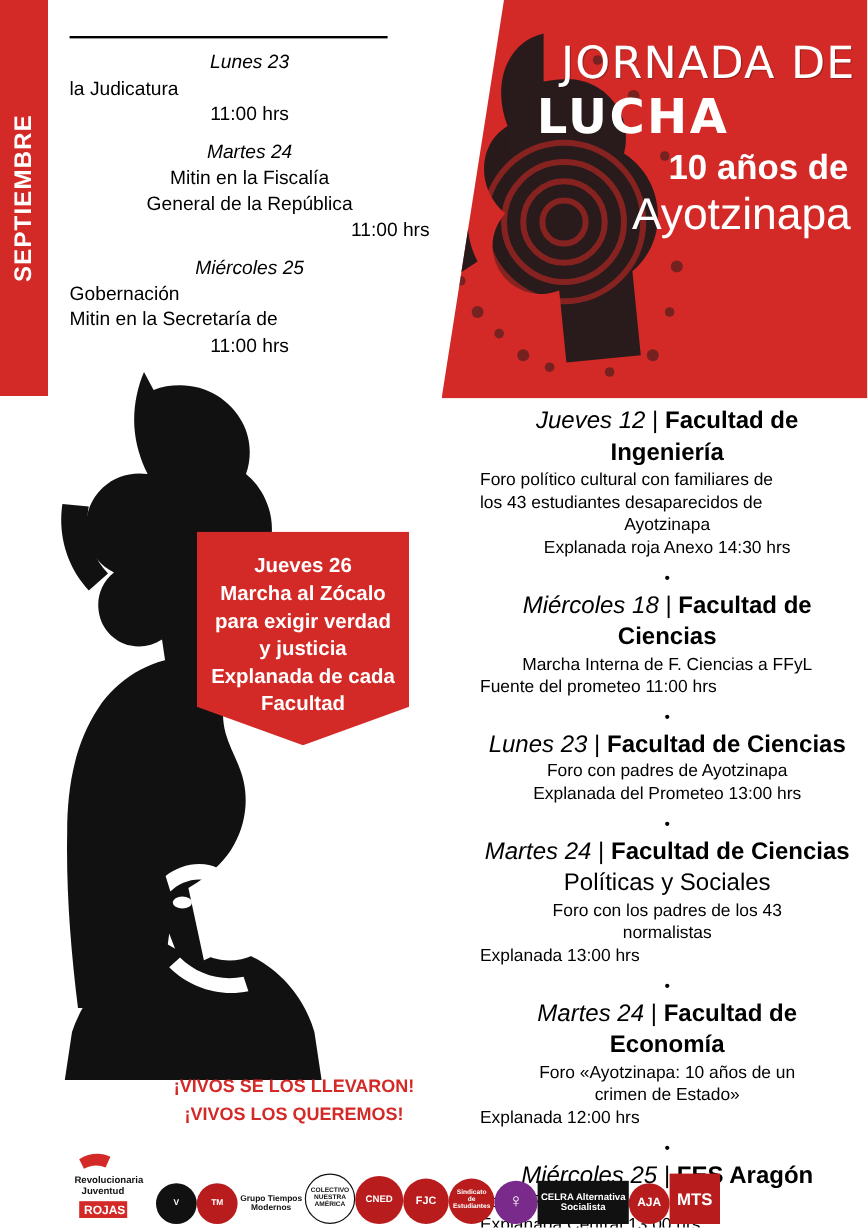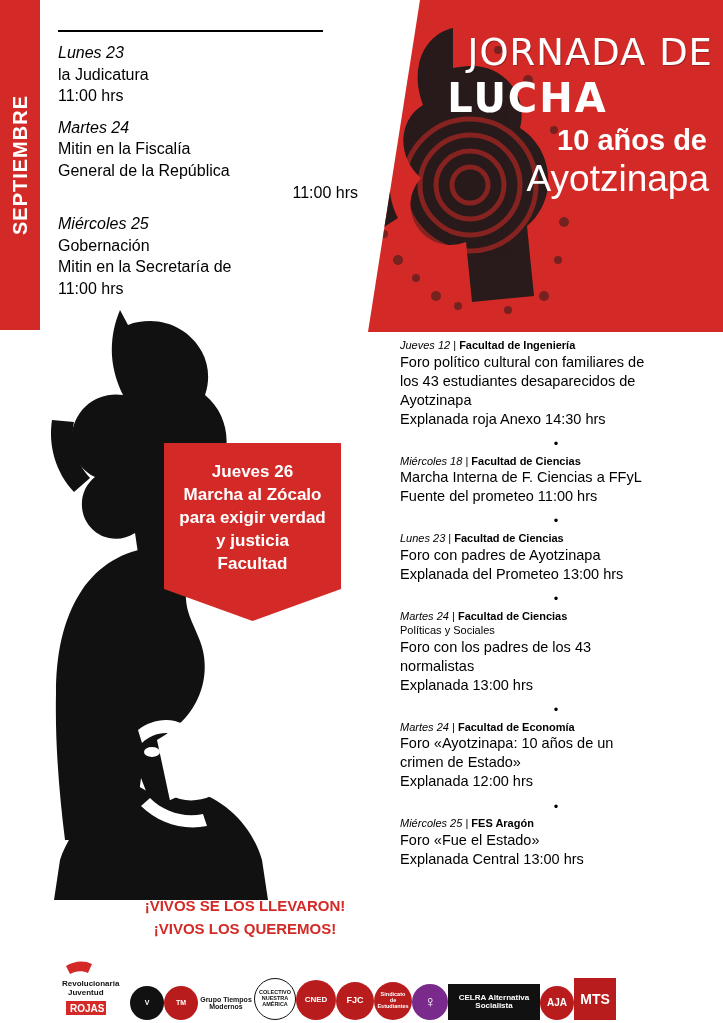--- a/index.html
+++ b/index.html
@@ -113,21 +113,21 @@
     border-top: 2px solid #000;
     width: 265px;
     margin: 0 0 10px 0;
   }
   .ev { margin-bottom: 10px; }
   .ev .dt {
     font-style: italic;
     font-size: 16px;
   }
   .ev .ln { font-size: 16px; }
-  .al-c { }
+  .al-c { text-align: center; }
   .al-r { text-align: right; }
   .al-l { text-align: left; }
 
   
   .silhouette {
     position: absolute;
     left: 0;
     top: 300px;
     width: 400px;
     height: 620px;
@@ -170,21 +170,21 @@
   
   .right-col {
     position: absolute;
     left: 400px;
     top: 338px;
     width: 312px;
     font-size: 14.5px;
     line-height: 1.32;
   }
   .rc-ev { margin-bottom: 9px; }
-  .rc-head { font-size: 11px; }
+  .rc-head { font-size: 20px; }
   .rc-head .d { font-style: italic; }
   .rc-head .f { font-weight: bold; }
   .rc-line { font-size: 14.5px; }
   .dotsep {
     text-align: center;
     font-size: 13px;
     line-height: 0.9;
     margin: 2px 0 4px 0;
   }
 
@@ -300,20 +300,21 @@
       <path d="M150 498c14 14 34 20 53 16l4 12c-24 5-49-3-66-20z"></path>
     </g>
   </svg>
 </div>
 
 <div class="banner">
   <div>Jueves 26</div>
   <div>Marcha al Zócalo</div>
   <div>para exigir verdad</div>
   <div>y justicia</div>
+  <div>Explanada de cada</div>
   <div>Facultad</div>
 </div>
 
 <div class="slogans">
   <div>¡VIVOS SE LOS LLEVARON!</div>
   <div>¡VIVOS LOS QUEREMOS!</div>
 </div>
 
 <div class="right-col">
 
@@ -425,21 +426,21 @@
   </div>
 
   <div class="logo lg-circle red" style="width:38px;height:38px;font-size:5.5px;padding:3px;box-sizing:border-box;">
     <span>Sindicato de Estudiantes</span>
   </div>
 
   <div class="logo lg-circle" style="width:36px;height:36px;background:#7a2a8a;color:#fff;font-size:16px;">
     <span>♀</span>
   </div>
 
-  <div class="logo" style="width:92px;height:36px;background:#111;color:#fff;font-size:8px;">
+  <div class="logo" style="width:76px;height:36px;background:#111;color:#fff;font-size:8px;">
     <span>CELRA Alternativa Socialista</span>
   </div>
 
   <div class="logo lg-circle red" style="width:34px;height:34px;font-size:10px;">
     <span>AJA</span>
   </div>
 
   <div class="logo red" style="width:42px;height:42px;font-size:14px;">
     <span>MTS</span>
   </div>

